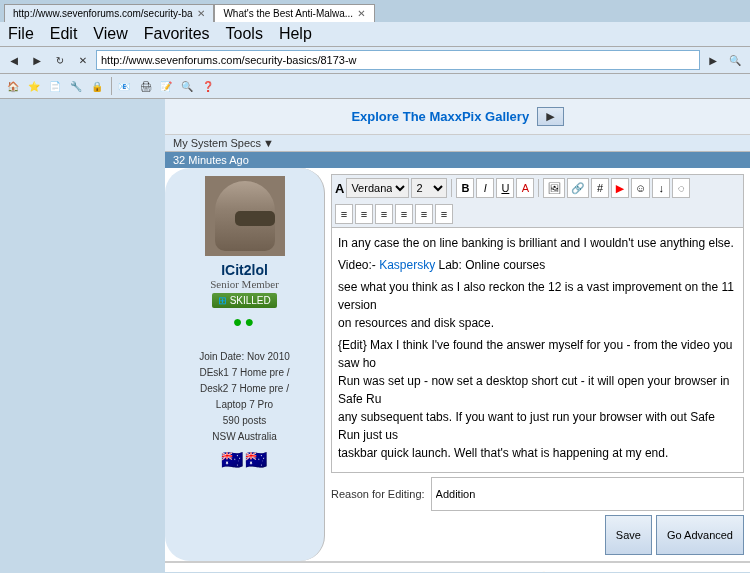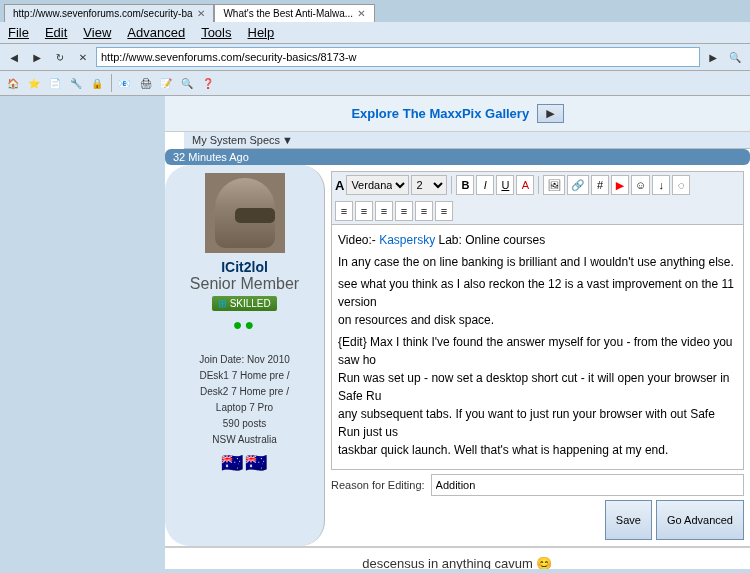--- a/index.html
+++ b/index.html
@@ -10,66 +10,66 @@
     .tab-close { color: #666; cursor: pointer; font-size: 10px; }
 
     .address-bar { display: flex; align-items: center; padding: 3px 4px; background: #dce9f5; border-bottom: 1px solid #aaa; gap: 3px; }
     .address-input { flex: 1; height: 20px; font-size: 11px; border: 1px solid #7fb0d5; padding: 1px 4px; background: #fff; }
 
     .toolbar-row { display: flex; align-items: center; padding: 2px 4px; background: #dce9f5; border-bottom: 1px solid #aaa; gap: 1px; flex-wrap: wrap; }
     .toolbar-btn { width: 20px; height: 20px; display: inline-flex; align-items: center; justify-content: center; font-size: 10px; cursor: pointer; color: #333; }
     .toolbar-sep { width: 1px; height: 18px; background: #aaa; margin: 0 2px; }
 
     .menu-bar { display: flex; padding: 2px 4px; background: #dce9f5; border-bottom: 1px solid #aaa; gap: 8px; }
-    .menu-item { font-size: 13px; cursor: pointer; padding: 1px 4px; text-decoration: underline; }
+    .menu-item { font-size: 16px; cursor: pointer; padding: 1px 4px; }
 
     
     .page-content { background: #0ea5e9; height: calc(573px - 100px); overflow: hidden; display: flex; }
 
     .sidebar { width: 165px; min-width: 165px; background: #c5d9e8; }
 
     .main-area { flex: 1; background: #fff; overflow: hidden; }
 
     .gallery-bar { background: #e8f0f8; text-align: center; padding: 8px; border-bottom: 1px solid #ccc; display: flex; align-items: center; justify-content: center; gap: 8px; }
     .gallery-link { color: #0066cc; font-size: 13px; font-weight: bold; text-decoration: none; }
     .gallery-btn { background: linear-gradient(to bottom, #e0eaf5, #c8d8eb); border: 1px solid #7090b0; padding: 2px 8px; font-size: 11px; cursor: pointer; color: #333; }
 
-    .my-system-specs { background: #dce9f5; padding: 2px 8px; font-size: 11px; color: #333; display: flex; align-items: flex-start; gap: 2px; border-bottom: 1px solid #bbb; margin-left: 19px; }
-
-    .post-time-bar { background: #5b8cb5; color: #fff; padding: 2px 8px; font-size: 11px; border-radius: 6px; }
+    .my-system-specs { background: #dce9f5; padding: 2px 8px; font-size: 11px; color: #333; display: flex; align-items: flex-start; gap: 2px; border-bottom: 1px solid #bbb; }
+
+    .post-time-bar { background: #5b8cb5; color: #fff; padding: 2px 8px; font-size: 11px; }
 
     .post-area { display: flex; background: #fff; border-bottom: 1px solid #ccc; }
 
     .user-panel { width: 160px; min-width: 160px; background: #dce9f5; border-right: 1px solid #bbb; padding: 8px; text-align: center; border-radius: 25px; }
     .avatar-img { width: 80px; height: 80px; background: #8a7a6a; margin: 0 auto 6px; overflow: hidden; position: relative; }
     .helmet-shape { width: 60px; height: 70px; background: linear-gradient(180deg, #b0a090 0%, #908070 40%, #706050 100%); border-radius: 30px 30px 10px 10px; position: absolute; top: 5px; left: 10px; }
     .helmet-visor { width: 40px; height: 15px; background: #4a4030; border-radius: 5px; position: absolute; top: 30px; left: 20px; }
 
     .username { font-size: 14px; font-weight: bold; color: #003366; }
-    .user-rank { font-size: 16px; color: #555; }
+    .user-rank { font-size: 11px; color: #555; font-family: Liberation Serif, serif; }
     .skill-badge { background: linear-gradient(to bottom, #5a9a3a, #3a7a1a); color: #fff; font-size: 10px; padding: 2px 6px; display: inline-flex; align-items: center; gap: 3px; margin: 3px 0; border-radius: 2px; }
     .green-dots { color: #00aa00; font-size: 16px; letter-spacing: 2px; margin: 2px 0; }
 
     .user-info { font-size: 10px; color: #333; margin-top: 18px; line-height: 1.6; }
     .flag-icons { display: flex; gap: 2px; justify-content: center; margin-top: 4px; }
 
     .editor-panel { flex: 1; padding: 6px; overflow: hidden; }
     .editor-toolbar { display: flex; align-items: center; gap: 2px; padding: 3px; background: #e8eef5; border: 1px solid #bbb; border-bottom: none; flex-wrap: wrap; }
     .editor-btn { min-width: 18px; height: 20px; display: inline-flex; align-items: center; justify-content: center; font-size: 11px; cursor: pointer; background: #fff; border: 1px solid #bbb; padding: 0 3px; }
     .editor-select { height: 20px; font-size: 11px; border: 1px solid #bbb; }
     .editor-sep { width: 1px; height: 18px; background: #bbb; margin: 0 2px; }
     .editor-row2 { display: flex; align-items: center; gap: 2px; padding: 3px; background: #e8eef5; border: 1px solid #bbb; border-top: none; border-bottom: none; }
 
     .editor-content { border: 1px solid #bbb; background: #fff; padding: 6px; font-size: 12px; min-height: 110px; line-height: 1.5; }
     .editor-content p { margin-bottom: 4px; }
     .editor-content a { color: #0066cc; text-decoration: none; }
 
     .reason-row { display: flex; align-items: center; gap: 6px; margin-top: 4px; }
     .reason-label { font-size: 11px; color: #333; }
-    .reason-input { flex: 1; height: 22px; border: 1px solid #bbb; padding: 2px 4px; font-size: 11px; }
+    .reason-input { flex: 1; height: 34px; border: 1px solid #bbb; padding: 2px 4px; font-size: 11px; }
 
     .editor-footer { display: flex; justify-content: flex-end; gap: 4px; margin-top: 4px; }
     .editor-footer-btn { background: linear-gradient(to bottom, #e8f0f8, #c8d8eb); border: 1px solid #7090b0; padding: 13px 10px; font-size: 11px; cursor: pointer; }
 
     .bottom-sig { text-align: center; padding: 8px; font-size: 13px; color: #333; border-top: 1px solid #ccc; }
 
     .action-bar { display: flex; justify-content: flex-end; align-items: center; padding: 4px 8px; background: #dce9f5; border-top: 1px solid #bbb; gap: 4px; }
     .action-btn { background: linear-gradient(to bottom, #e8f0f8, #c8d8eb); border: 1px solid #7090b0; padding: 3px 10px; font-size: 11px; cursor: pointer; }
 
     .bold { font-weight: bold; }
@@ -89,21 +89,21 @@
     <div class="tab active">
       <span style="font-size:10px;max-width:160px;overflow:hidden;white-space:nowrap;">What's the Best Anti-Malwa...</span>
       <span class="tab-close">✕</span>
     </div>
   </div>
 
   <div class="menu-bar">
     <span class="menu-item">File</span>
     <span class="menu-item">Edit</span>
     <span class="menu-item">View</span>
-    <span class="menu-item">Advanced</span>
+    <span class="menu-item">Favorites</span>
     <span class="menu-item">Tools</span>
     <span class="menu-item">Help</span>
   </div>
 
   <div class="address-bar">
     <span class="toolbar-btn">◀</span>
     <span class="toolbar-btn">▶</span>
     <span class="toolbar-btn">↻</span>
     <span class="toolbar-btn">✕</span>
     <input class="address-input" type="text" value="http://www.sevenforums.com/security-basics/8173-w" style="">
@@ -203,22 +203,22 @@
         <div class="editor-row2">
           <button class="editor-btn">≡</button>
           <button class="editor-btn">≡</button>
           <button class="editor-btn">≡</button>
           <button class="editor-btn">≡</button>
           <button class="editor-btn">≡</button>
           <button class="editor-btn">≡</button>
         </div>
 
         <div class="editor-content">
+          <p>In any case the on line banking is brilliant and I wouldn't use anything else.</p>
           <p>Video:- <a>Kaspersky</a> Lab: Online courses</p>
-          <p>In any case the on line banking is brilliant and I wouldn't use anything else.</p>
           <p>see what you think as I also reckon the 12 is a vast improvement on the 11 version<br>on resources and disk space.</p>
           <p>{Edit} Max I think I've found the answer myself for you - from the video you saw ho<br>Run was set up - now set a desktop short cut - it will open your browser in Safe Ru<br>any subsequent tabs. If you want to just run your browser with out Safe Run just us<br>taskbar quick launch. Well that's what is happening at my end.</p>
         </div>
 
         <div class="reason-row">
           <span class="reason-label">Reason for Editing:</span>
           <input class="reason-input" type="text" value="Addition" style="">
         </div>
 
         <div class="editor-footer">

